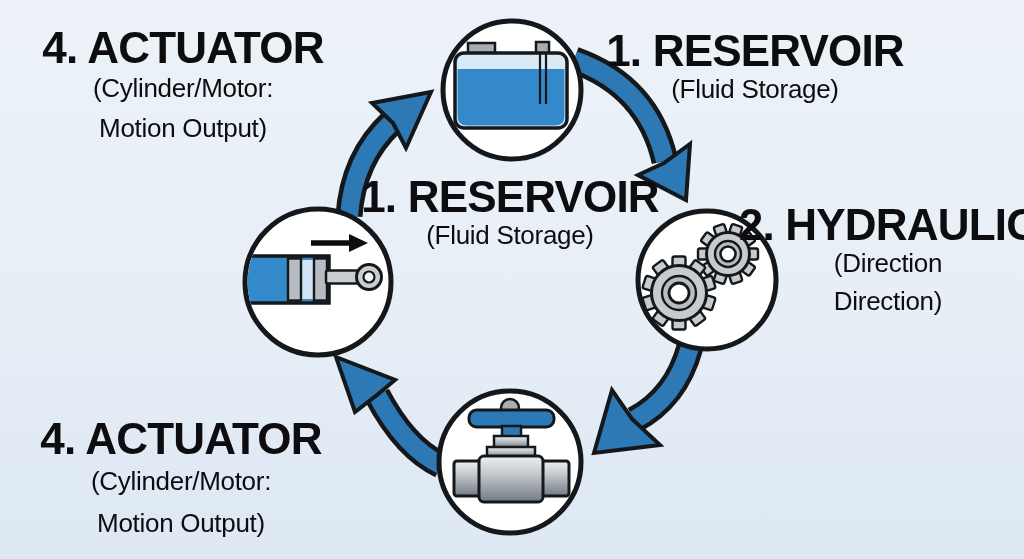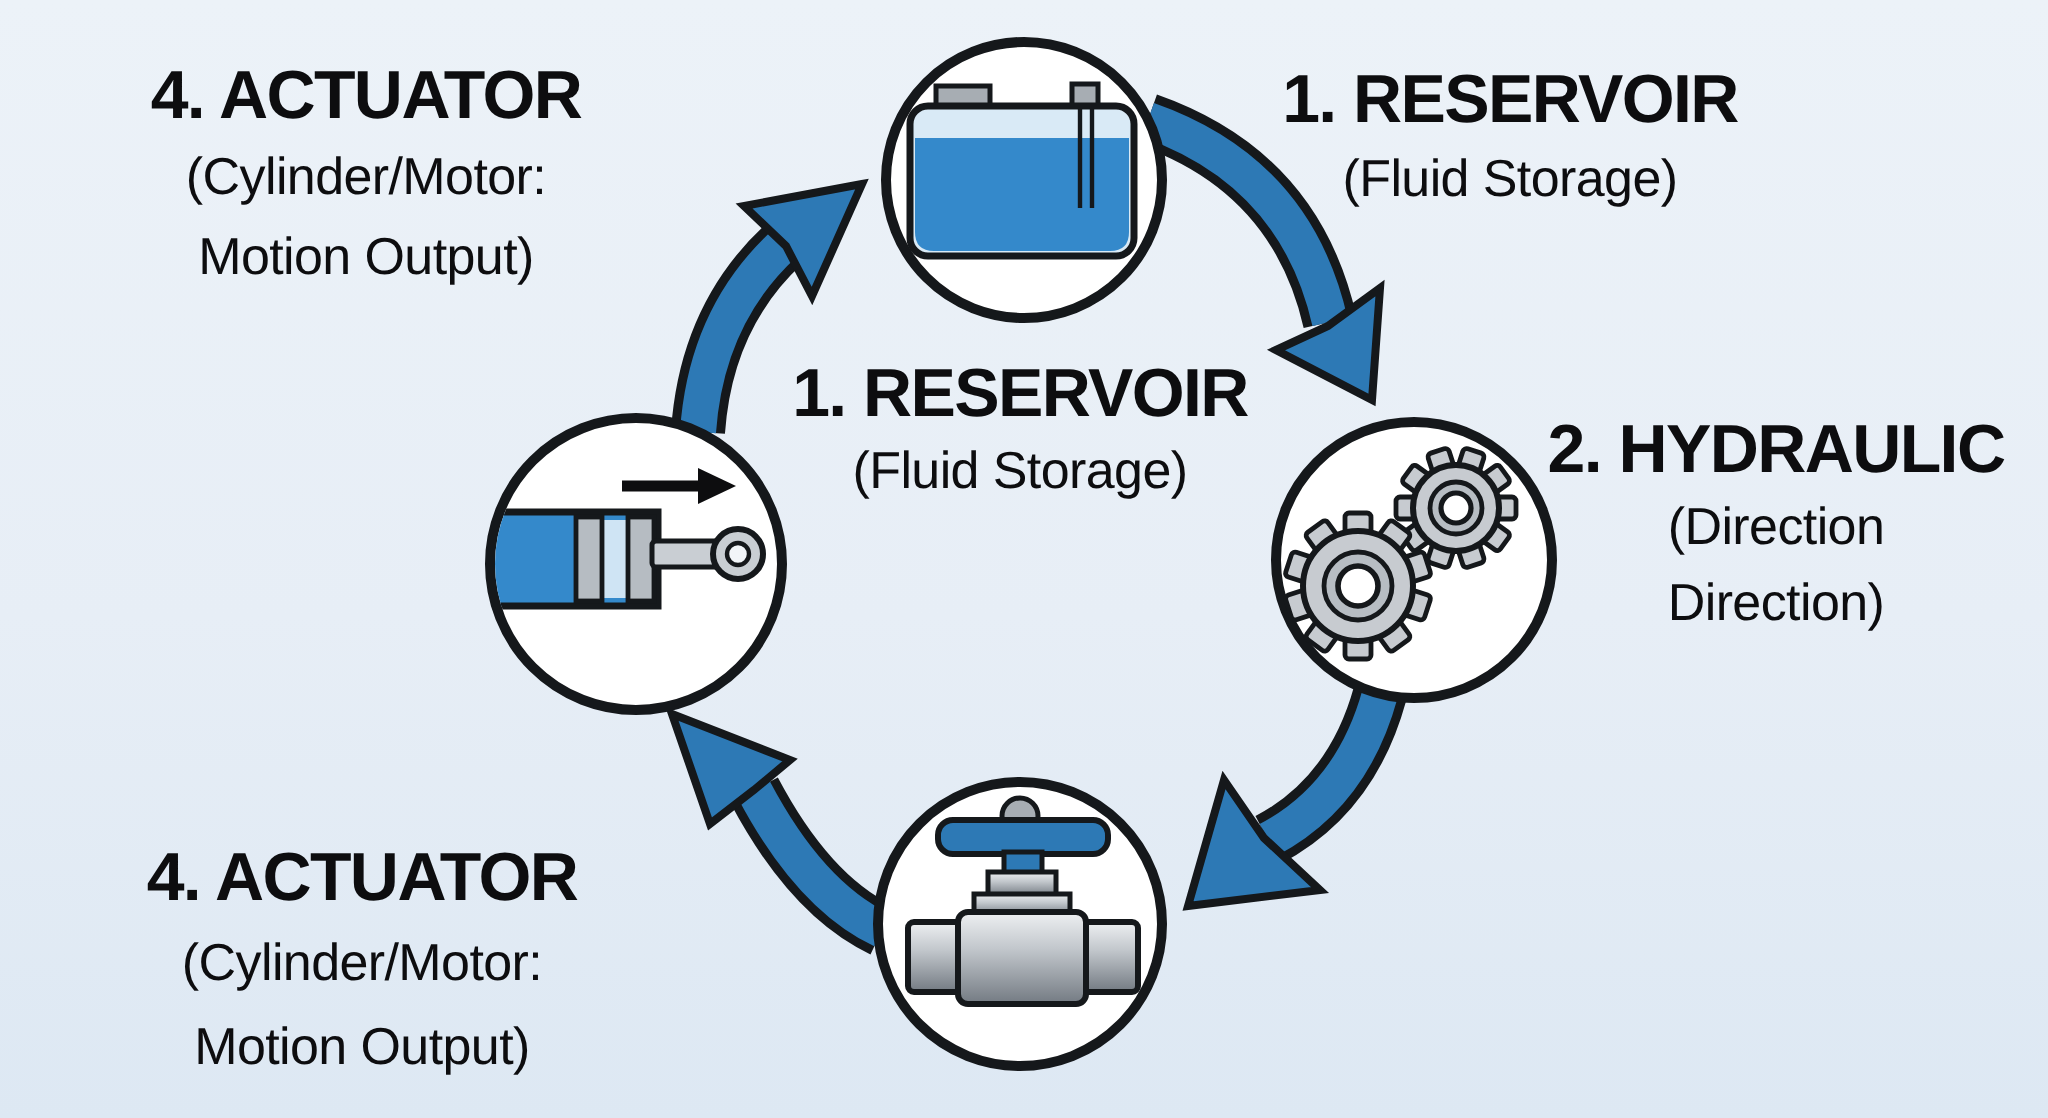--- a/index.html
+++ b/index.html
@@ -3,21 +3,21 @@
 <meta charset="utf-8">
 <style>
   html,body{margin:0;padding:0;}
   body{font-family:"Liberation Sans",sans-serif;background:#cfd8e0;}
   .canvas{
     position:relative;width:1024px;height:559px;overflow:hidden;
     background:linear-gradient(180deg,#ECF2F8 0%,#E7EEF6 55%,#DDE8F3 100%);
   }
   .scene{position:absolute;left:0;top:0;}
   .label{position:absolute;text-align:center;color:#0D0D0F;transform:translateX(-50%);white-space:nowrap;}
-  .label .t{font-weight:700;font-size:34px;letter-spacing:-0.8px;text-align:center;}
+  .label .t{font-weight:700;font-size:44px;letter-spacing:-0.8px;text-align:center;}
   .label .s{font-weight:400;font-size:26px;letter-spacing:-0.3px;}
 </style>
 </head>
 <body>
 
 <div class="canvas">
 
   <svg class="scene" width="1024" height="559" viewBox="0 0 1024 559">
     <defs>
       <linearGradient id="gMetal" x1="0" y1="0" x2="0" y2="1">

